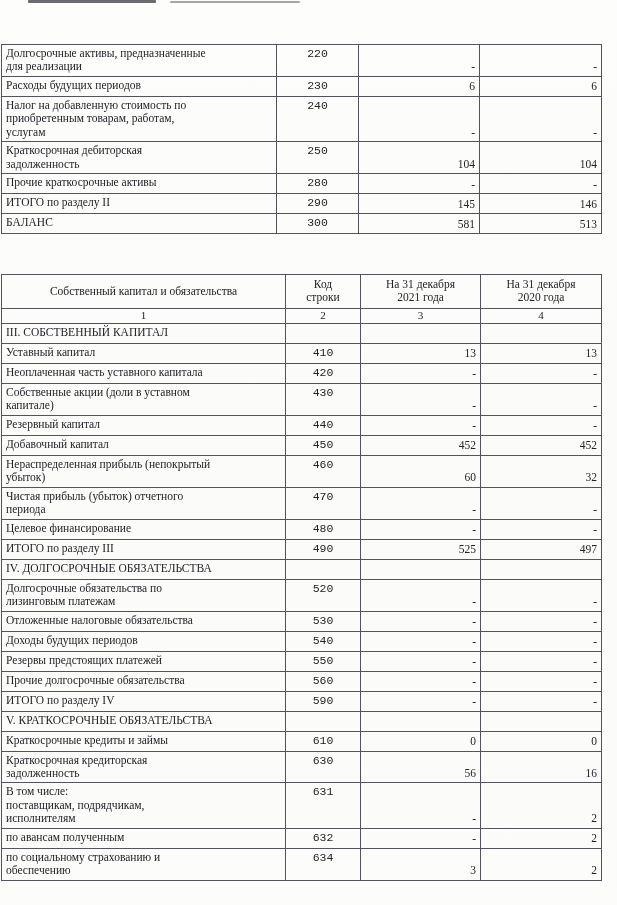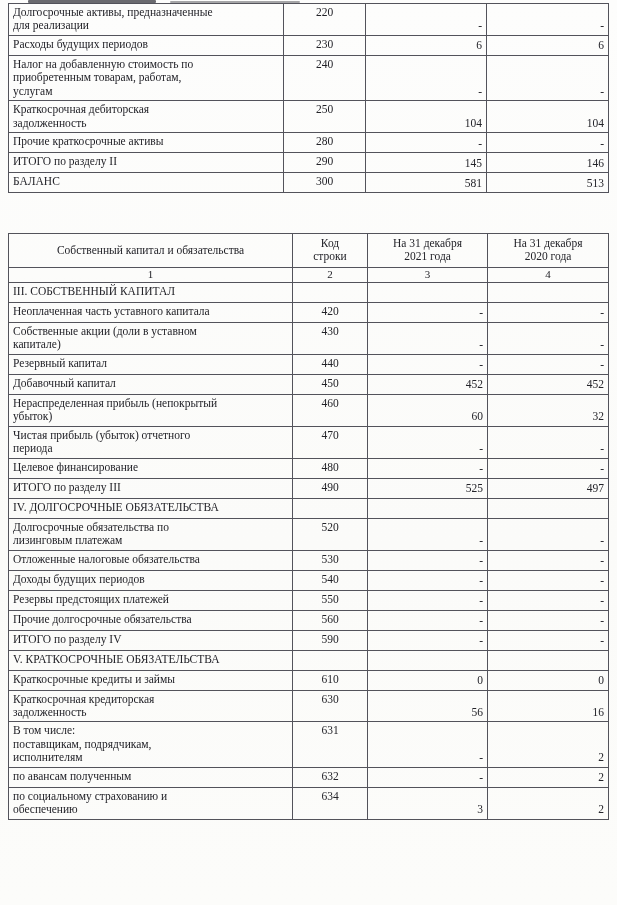--- a/index.html
+++ b/index.html
@@ -12,23 +12,24 @@
     position: relative;
     width: 617px; height: 905px;
     background: linear-gradient(180deg, #fdfdfc 0%, #fbfbf9 60%, #fcfcfa 100%);
     font-family: "Liberation Serif", "DejaVu Serif", serif;
     color: #232329;
   }
   table {
     border-collapse: collapse;
     table-layout: fixed;
     position: absolute;
-    left: 8px;
+    left: 1px;
     width: 600px;
     background: transparent;
+    margin-top: 41px;
   }
   .t1 { top: 3px; }
   .t2 { top: 233px; }
   td, th {
     border: 1px solid #53535b;
     font-size: 11.5px;
     line-height: 1.17;
     font-weight: normal;
     overflow: hidden;
   }
@@ -37,20 +38,21 @@
   td.label, td.section {
     text-align: left;
     vertical-align: top;
     padding: 2px 2px 2px 4px;
     white-space: pre-line;
   }
   td.code {
     text-align: center;
     vertical-align: top;
     padding: 2px 1px;
+    font-family: Liberation Mono, monospace;
   }
   td.val {
     text-align: right;
     vertical-align: bottom;
     padding: 2px 4px 2px 2px;
   }
   thead th {
     text-align: center;
     vertical-align: middle;
     padding: 3px 2px;
@@ -161,20 +163,26 @@
       </tr>
     </thead>
     <tbody id="t2-body">
         <tr>
           <td class="section">III. СОБСТВЕННЫЙ КАПИТАЛ</td>
           <td class="code"></td>
           <td class="val"></td>
           <td class="val"></td>
         </tr>
         <tr>
+          <td class="label">Уставный капитал</td>
+          <td class="code">410</td>
+          <td class="val">13</td>
+          <td class="val">13</td>
+        </tr>
+        <tr>
           <td class="label">Неоплаченная часть уставного капитала</td>
           <td class="code">420</td>
           <td class="val">-</td>
           <td class="val">-</td>
         </tr>
         <tr>
           <td class="label">Собственные акции (доли в уставном
 капитале)</td>
           <td class="code">430</td>
           <td class="val">-</td>

